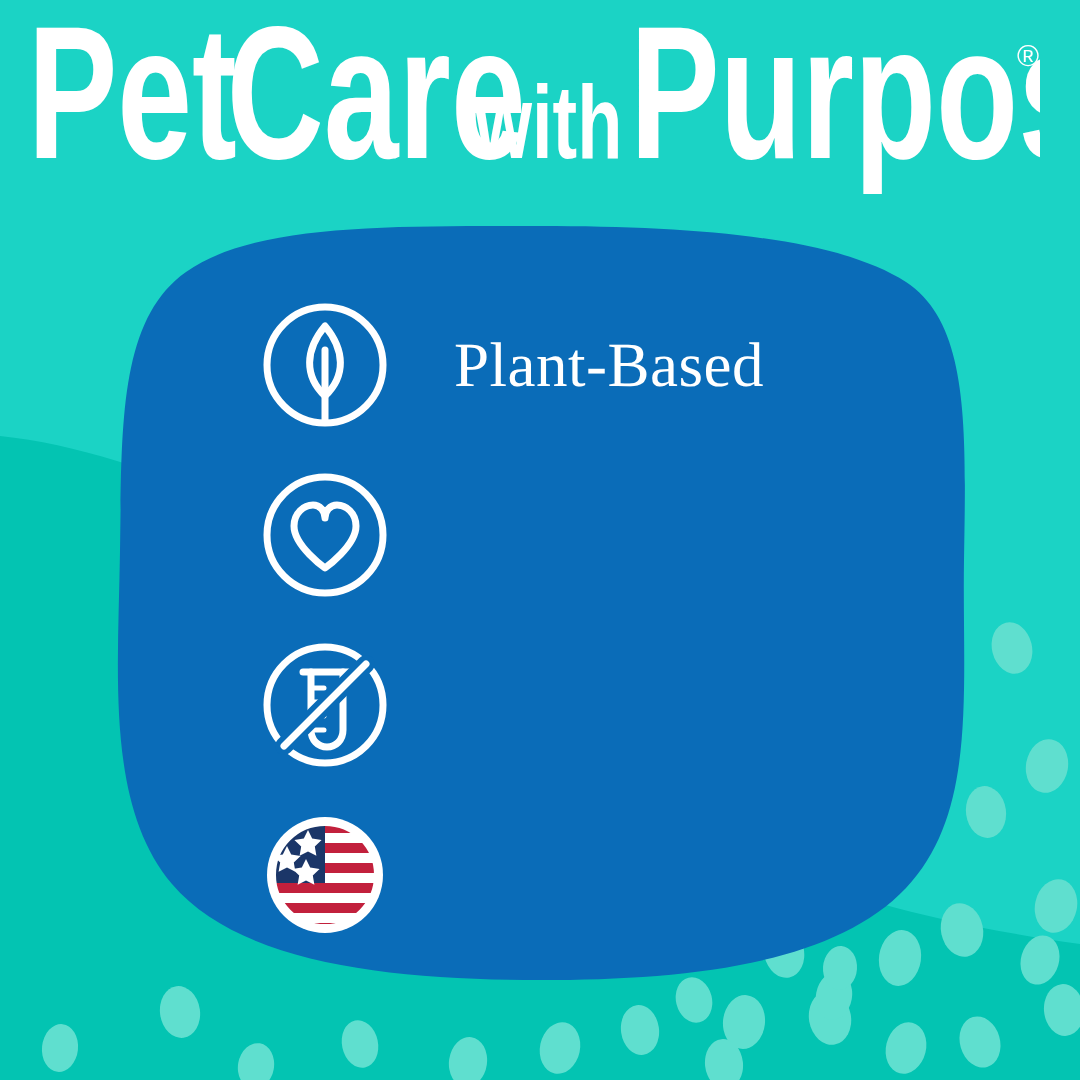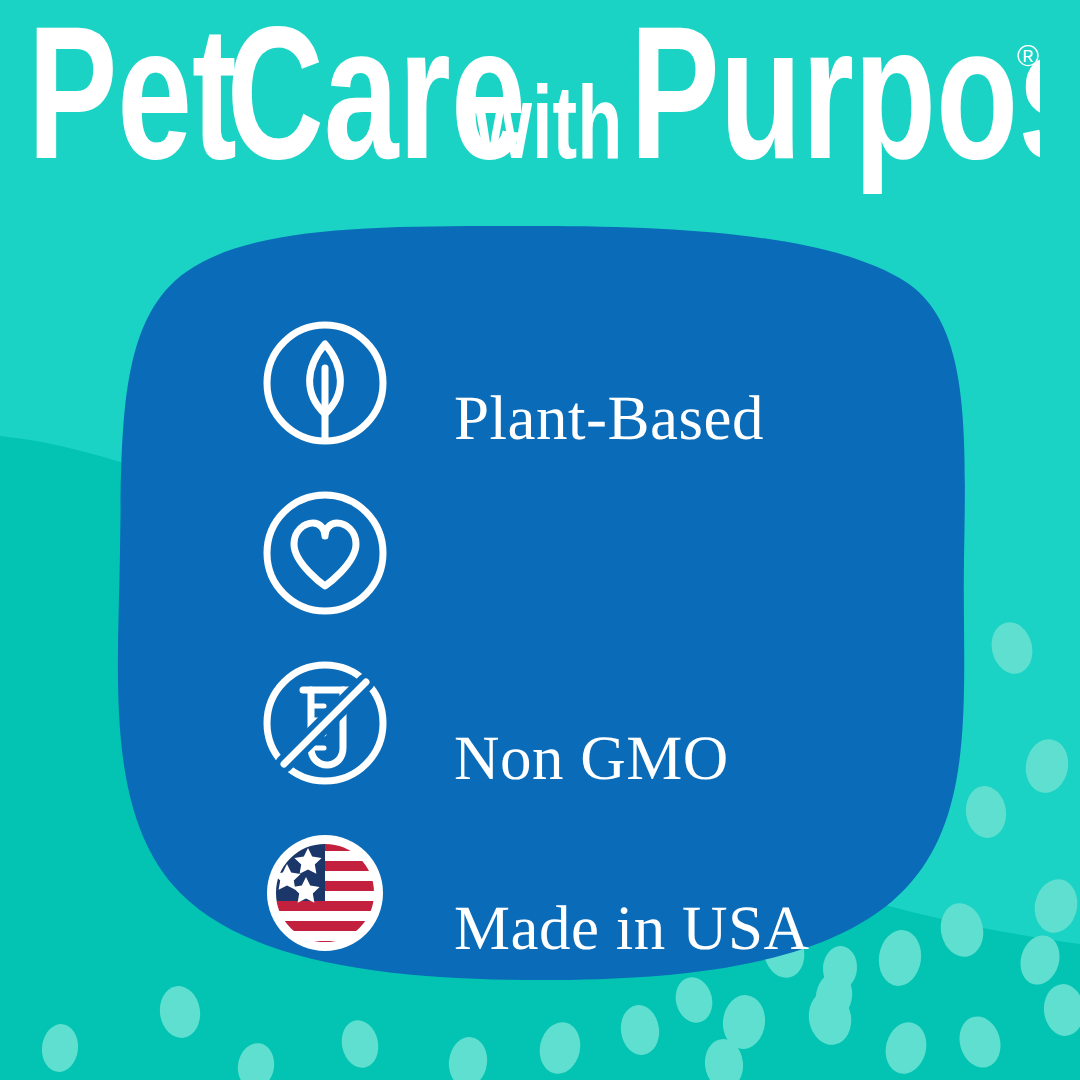--- a/index.html
+++ b/index.html
@@ -19,21 +19,21 @@
     position:absolute;left:0;top:14px;width:1080px;height:180px;
     display:flex;align-items:center;justify-content:flex-start;
   }
   #headline svg{display:block;}
 
   
   #badge-list{
     position:absolute;left:258px;top:280px;width:640px;
   }
   .badge-row{
-    display:flex;align-items:flex-end;height:170px;
+    display:flex;align-items:center;height:170px;
   }
   .badge-icon{
     width:134px;height:134px;flex:0 0 134px;
     display:flex;align-items:center;justify-content:center;
   }
   .badge-icon svg{display:block;}
   .badge-label{
     margin-left:62px;
     color:#FFFFFF;
     font-family:"Liberation Serif",serif;
@@ -195,21 +195,20 @@
 
           <line x1="53" y1="50" x2="66" y2="50" stroke="#FFFFFF" stroke-width="5" stroke-linecap="round"></line>
           <line x1="53" y1="64" x2="66" y2="64" stroke="#FFFFFF" stroke-width="5" stroke-linecap="round"></line>
           <line x1="53" y1="78" x2="66" y2="78" stroke="#FFFFFF" stroke-width="5" stroke-linecap="round"></line>
           <line x1="53" y1="92" x2="66" y2="92" stroke="#FFFFFF" stroke-width="5" stroke-linecap="round"></line>
 
           <line x1="26" y1="108" x2="108" y2="26" stroke="#0A6CB8" stroke-width="18" stroke-linecap="round"></line>
           <line x1="26" y1="108" x2="108" y2="26" stroke="#FFFFFF" stroke-width="7" stroke-linecap="round"></line>
         </svg>
       </div>
-      <div class="badge-label">Non GMO</div>
     </div>
 
     <div class="badge-row">
       <div class="badge-icon">
         <svg width="134" height="134" viewBox="0 0 134 134">
           <defs>
             <clipPath id="flagClip">
                 <circle cx="67" cy="67" r="52"></circle>
               </clipPath>
           </defs>
@@ -230,17 +229,16 @@
 
             <g fill="#FFFFFF">
               <path d="M50 22 L54.2 30.6 L63.6 31.9 L56.8 38.5 L58.4 47.8 L50 43.4 L41.6 47.8 L43.2 38.5 L36.4 31.9 L45.8 30.6 Z"></path>
               <path d="M29 38 L33.2 46.6 L42.6 47.9 L35.8 54.5 L37.4 63.8 L29 59.4 L20.6 63.8 L22.2 54.5 L15.4 47.9 L24.8 46.6 Z"></path>
               <path d="M48 51 L52.2 59.6 L61.6 60.9 L54.8 67.5 L56.4 76.8 L48 72.4 L39.6 76.8 L41.2 67.5 L34.4 60.9 L43.8 59.6 Z"></path>
             </g>
           </g>
           <circle cx="67" cy="67" r="52" fill="none" stroke="#FFFFFF" stroke-width="6"></circle>
         </svg>
       </div>
-      <div class="badge-label">Made in USA</div>
     </div>
 
   </div>
 </div>
 
 </body></html>

